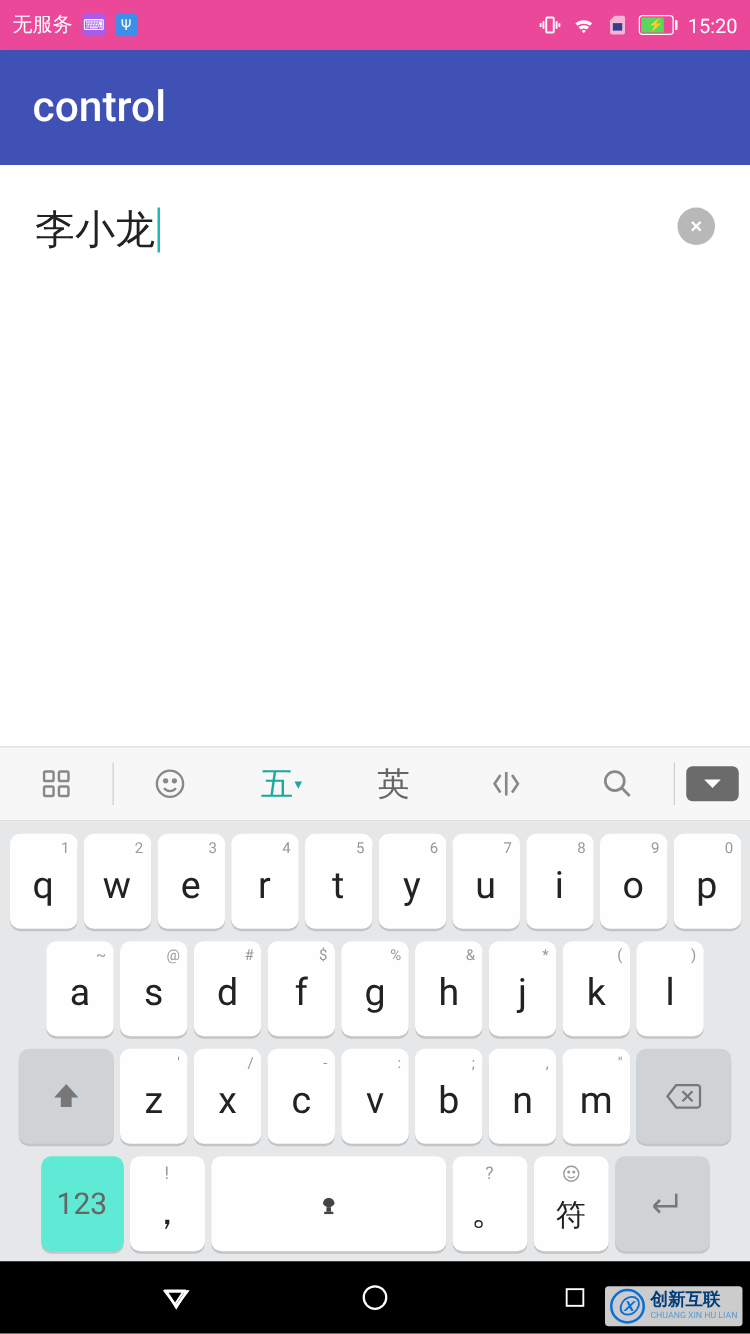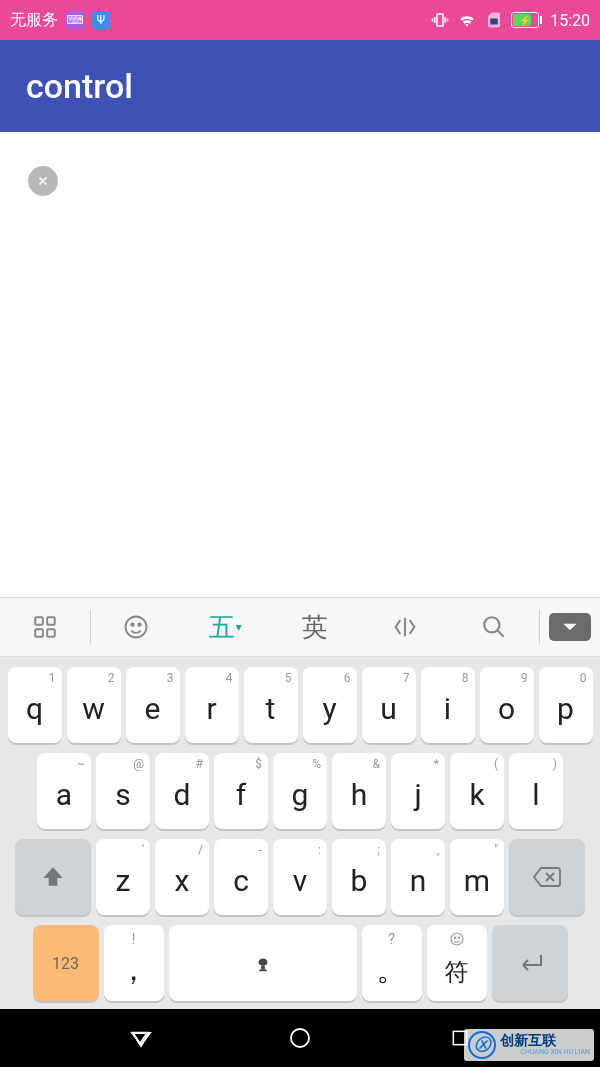--- a/index.html
+++ b/index.html
@@ -37,38 +37,38 @@
     .key { background: #fefefe; border-radius: 8px; box-shadow: 0 2px 0 rgba(0,0,0,0.15); display: flex; flex-direction: column; align-items: center; justify-content: center; height: 76px; position: relative; }
     .key-main { font-size: 30px; color: #222; line-height: 1; margin-top: 8px; }
     .key-sup { font-size: 12px; color: #999; position: absolute; top: 4px; right: 6px; }
     .row1 .key { width: 54px; }
     .row2 .key { width: 54px; }
     .row2 { padding: 0 29px; }
     .row3 .key { width: 54px; }
     .key-wide { width: 76px !important; background: #cfd3d6; }
     .key-func { background: #cfd3d6; color: #555; }
     .row4 .key { height: 76px; }
-    .key-123 { width: 66px; font-size: 16px; background: #fdba74; color: #666; }
+    .key-123 { width: 66px; font-size: 24px; background: #5eead4; color: #666; }
     .key-zh { width: 60px; font-size: 24px; color: #444; position: relative; }
     .key-zh .en { font-size: 10px; color: #999; position: absolute; top: 6px; left: 50%; transform: translateX(-50%); }
     .key-comma { width: 60px; font-size: 26px; color: #444; position: relative; }
     .key-comma .sup2 { font-size: 14px; color: #999; position: absolute; top: 6px; left: 50%; transform: translateX(-50%); }
     .key-space { width: 188px; }
     .key-period { width: 60px; font-size: 26px; color: #444; position: relative; }
     .key-emoji { width: 60px; position: relative; }
     .key-enter { width: 76px; background: #cfd3d6; }
     
     .nav-bar { height: 58px; background: #000; display: flex; align-items: center; justify-content: space-around; padding: 0 60px; }
     .nav-btn { color: #fff; display: flex; align-items: center; justify-content: center; width: 40px; height: 40px; }
     
     .watermark { position: absolute; right: 6px; bottom: 6px; display: flex; align-items: center; gap: 4px; font-size: 11px; color: #004a99; background: rgba(255,255,255,0.8); padding: 2px 4px; border-radius: 3px; }
     .wm-icon { width: 28px; height: 28px; border: 2px solid #0a6fd8; border-radius: 50%; display: flex; align-items: center; justify-content: center; color: #0a6fd8; font-weight: bold; font-style: italic; font-size: 16px; }
     .wm-text { display: flex; flex-direction: column; line-height: 1.1; }
     .wm-main { font-size: 14px; font-weight: bold; color: #003d7a; }
-    .wm-sub { font-size: 7px; color: #5a9bd5; letter-spacing: 0; margin-left: 20px; }
+    .wm-sub { font-size: 7px; color: #5a9bd5; letter-spacing: 0; }
     
     svg { display: block; }
   </style>
 </head>
 <body>
 
 <div class="status-bar">
   <div class="status-left">
     <span>无服务</span>
     <span class="status-icon-box purple-box">⌨</span>
@@ -101,20 +101,24 @@
     </span>
     <span>15:20</span>
   </div>
 </div>
 
 <div class="app-bar">
   <span>control</span>
 </div>
 
 <div class="content">
+  <span class="input-text">
+    <span>李小龙</span>
+    <span class="cursor"></span>
+  </span>
   <span class="clear-btn">
     <svg width="14" height="14" viewBox="0 0 24 24" stroke="#fff" stroke-width="3">
         <path d="M6 6l12 12M18 6L6 18"></path>
       </svg>
   </span>
 </div>
 
 <div class="ime-toolbar">
   <div class="ime-item">
     <svg width="26" height="26" viewBox="0 0 24 24" fill="none" stroke="#888" stroke-width="1.8">

